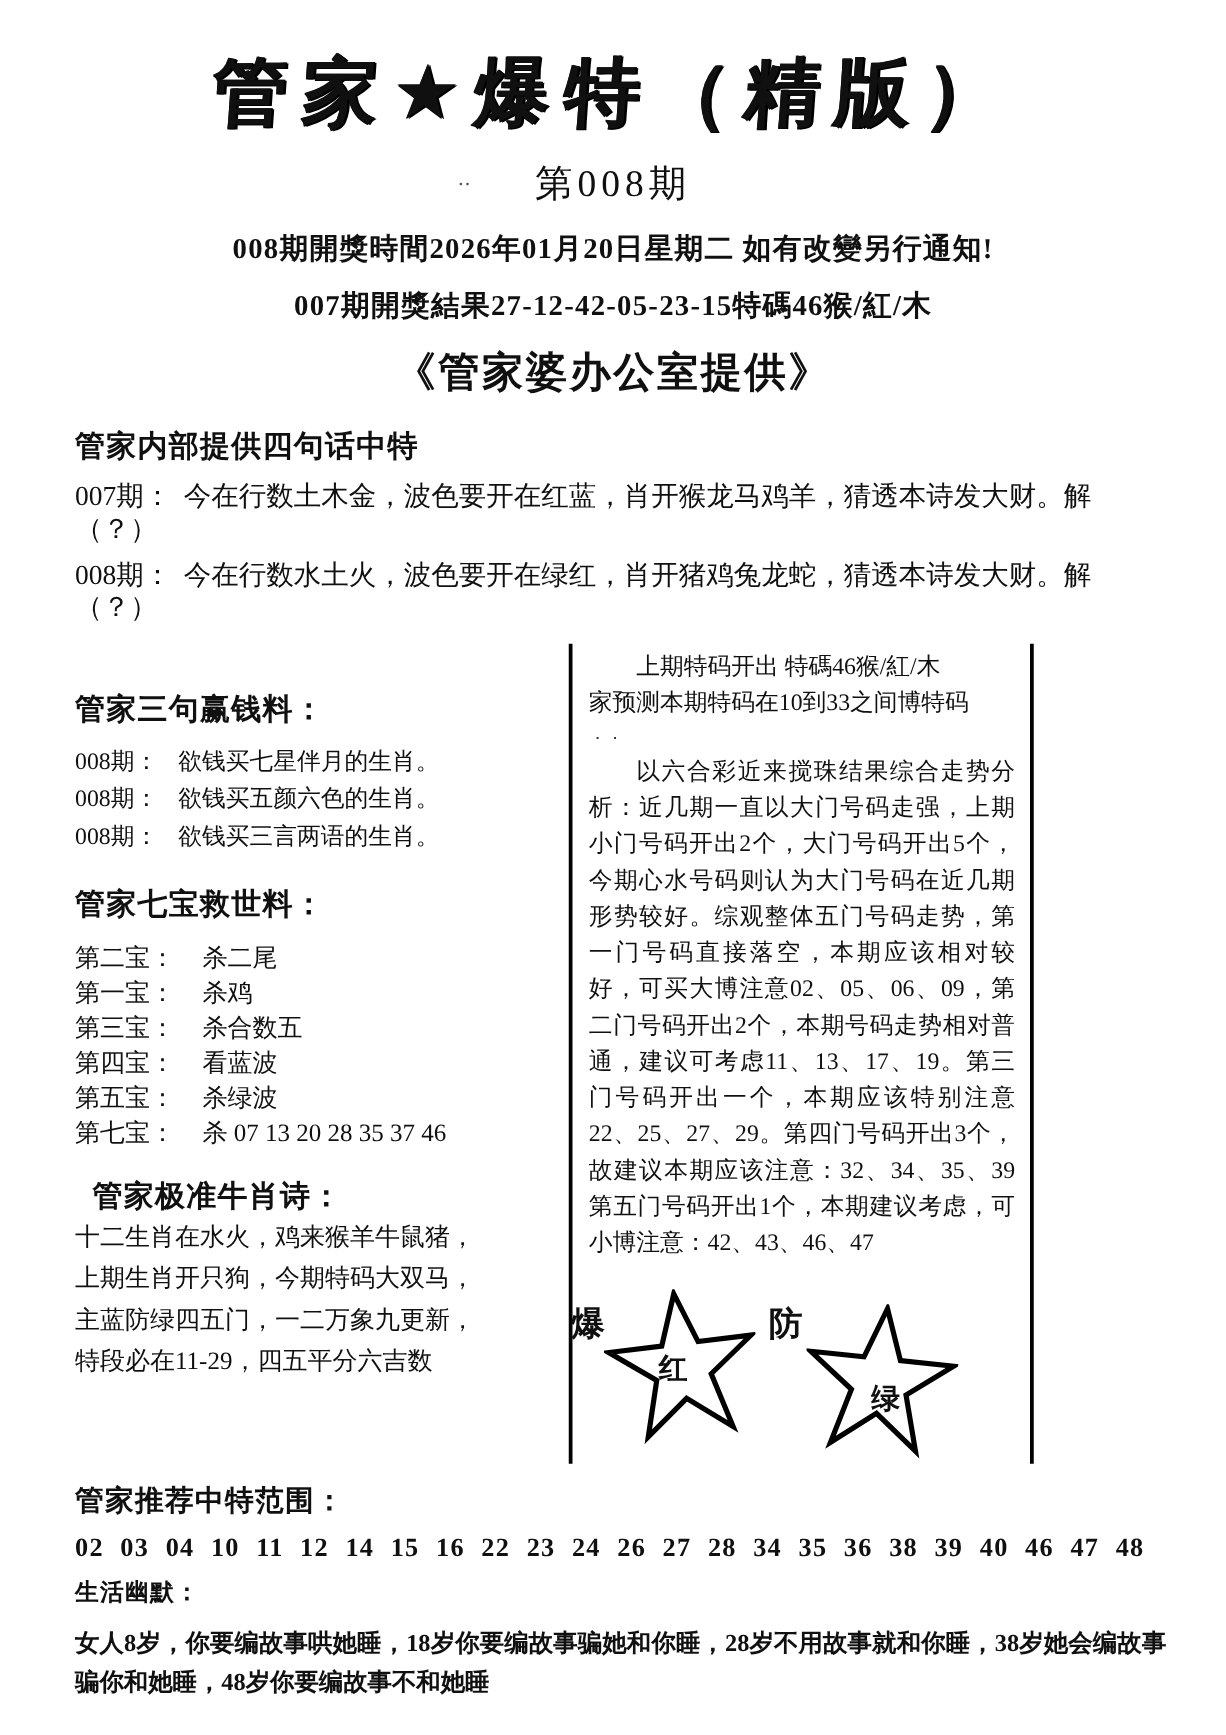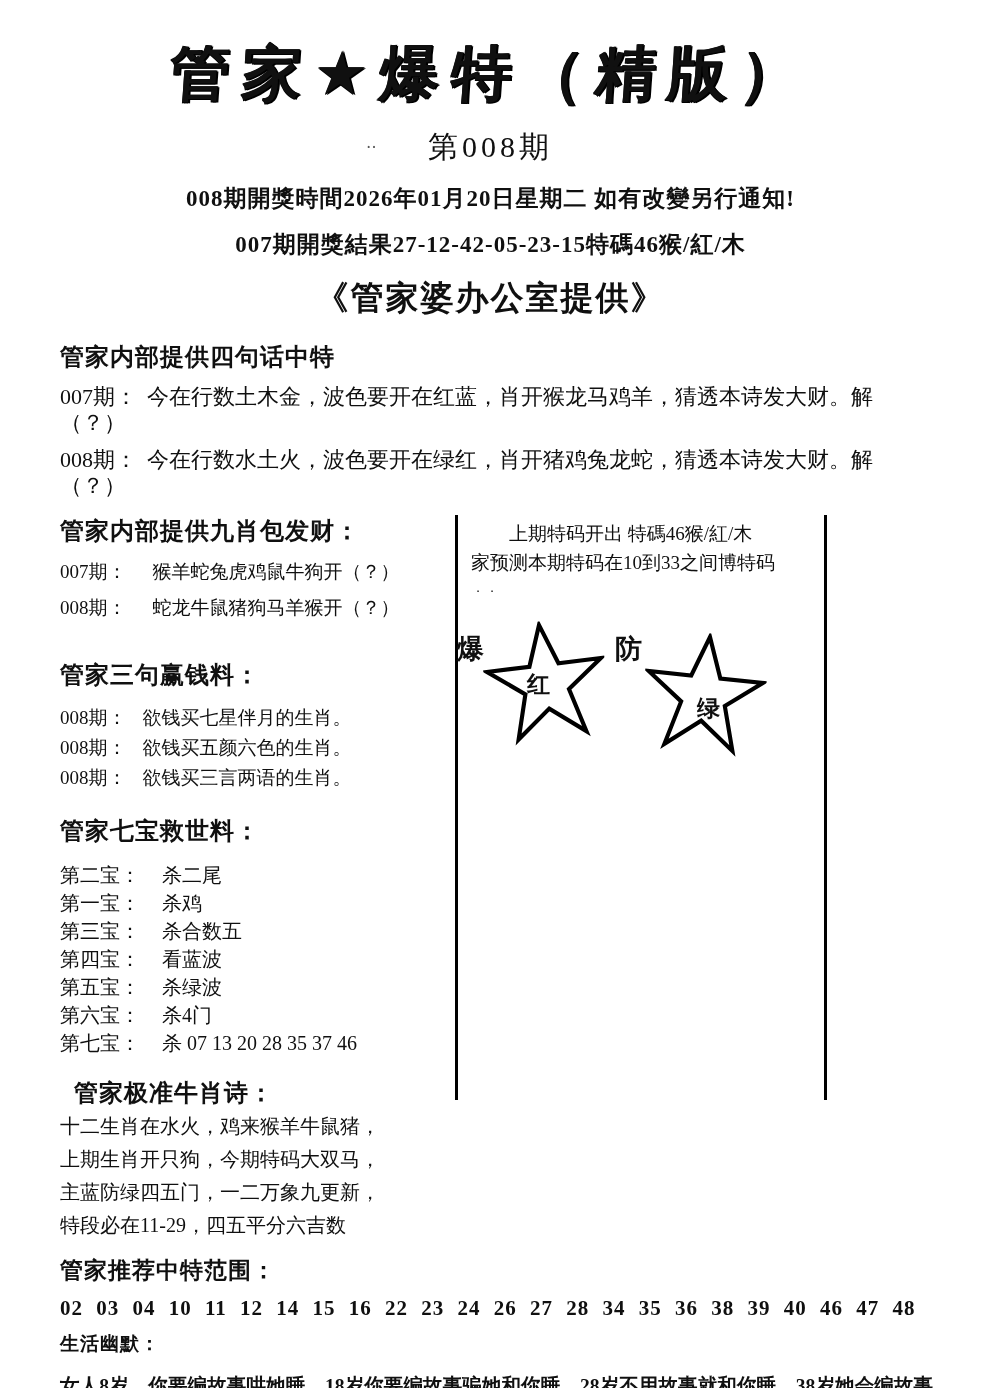--- a/index.html
+++ b/index.html
@@ -141,29 +141,20 @@
       </div>
       <div class="row">
         <span class="plabel">008期：</span><span>今在行数水土火，波色要开在绿红，肖开猪鸡兔龙蛇，猜透本诗发大财。解（？）</span>
       </div>
     </div>
 
     <div class="cols">
 
       <div class="left-col">
 
-        <div class="nine">
-          <div class="sec-h">管家内部提供九肖包发财：</div>
-          <div class="row">
-            <span class="plabel">007期：</span><span>猴羊蛇兔虎鸡鼠牛狗开（？）</span>
-          </div>
-          <div class="row">
-            <span class="plabel">008期：</span><span>蛇龙牛鼠猪狗马羊猴开（？）</span>
-          </div>
-        </div>
 
         <div class="three">
           <div class="sec-h">管家三句赢钱料：</div>
           <div class="row">
             <span class="plabel">008期：</span><span>欲钱买七星伴月的生肖。</span>
           </div>
           <div class="row">
             <span class="plabel">008期：</span><span>欲钱买五颜六色的生肖。</span>
           </div>
           <div class="row">
@@ -180,43 +171,41 @@
             <span class="plabel">第一宝：</span><span>杀鸡</span>
           </div>
           <div class="row">
             <span class="plabel">第三宝：</span><span>杀合数五</span>
           </div>
           <div class="row">
             <span class="plabel">第四宝：</span><span>看蓝波</span>
           </div>
           <div class="row">
             <span class="plabel">第五宝：</span><span>杀绿波</span>
-          </div>
-          <div class="row">
-            <span class="plabel">第六宝：</span><span>杀4门</span>
           </div>
           <div class="row">
             <span class="plabel">第七宝：</span><span>杀 07 13 20 28 35 37 46</span>
           </div>
         </div>
 
         <div class="poem">
           <div class="sec-h">管家极准牛肖诗：</div>
           <div class="pline">十二生肖在水火，鸡来猴羊牛鼠猪，</div>
           <div class="pline">上期生肖开只狗，今期特码大双马，</div>
           <div class="pline">主蓝防绿四五门，一二万象九更新，</div>
           <div class="pline">特段必在11-29，四五平分六吉数</div>
         </div>
 
       </div>
 
       <div class="panel">
         <p class="intro1">上期特码开出 特碼46猴/紅/木</p>
         <p>家预测本期特码在10到33之间博特码</p>
         <p class="dots">．．</p>
+        <p class="body">以六合彩近来搅珠结果综合走势分析：近几期一直以大门号码走强，上期小门号码开出2个，大门号码开出5个，今期心水号码则认为大门号码在近几期形势较好。综观整体五门号码走势，第一门号码直接落空，本期应该相对较好，可买大博注意02、05、06、09，第二门号码开出2个，本期号码走势相对普通，建议可考虑11、13、17、19。第三门号码开出一个，本期应该特别注意22、25、27、29。第四门号码开出3个，故建议本期应该注意：32、34、35、39第五门号码开出1个，本期建议考虑，可小博注意：42、43、46、47</p>
 
         <div class="stars">
           <div class="star-wrap first">
             <span class="outer-label">爆</span>
             <svg class="svg-star" width="122" height="122" viewBox="0 0 100 100" style="transform:rotate(-7deg);">
               <polygon points="50,3 62,36 97,36 68,58 78,94 50,72 22,94 32,58 3,36 38,36" fill="#ffffff" stroke="#000000" stroke-width="3.4" stroke-linejoin="miter"></polygon>
             </svg>
             <span class="inner-label">红</span>
           </div>
           <div class="star-wrap second">

